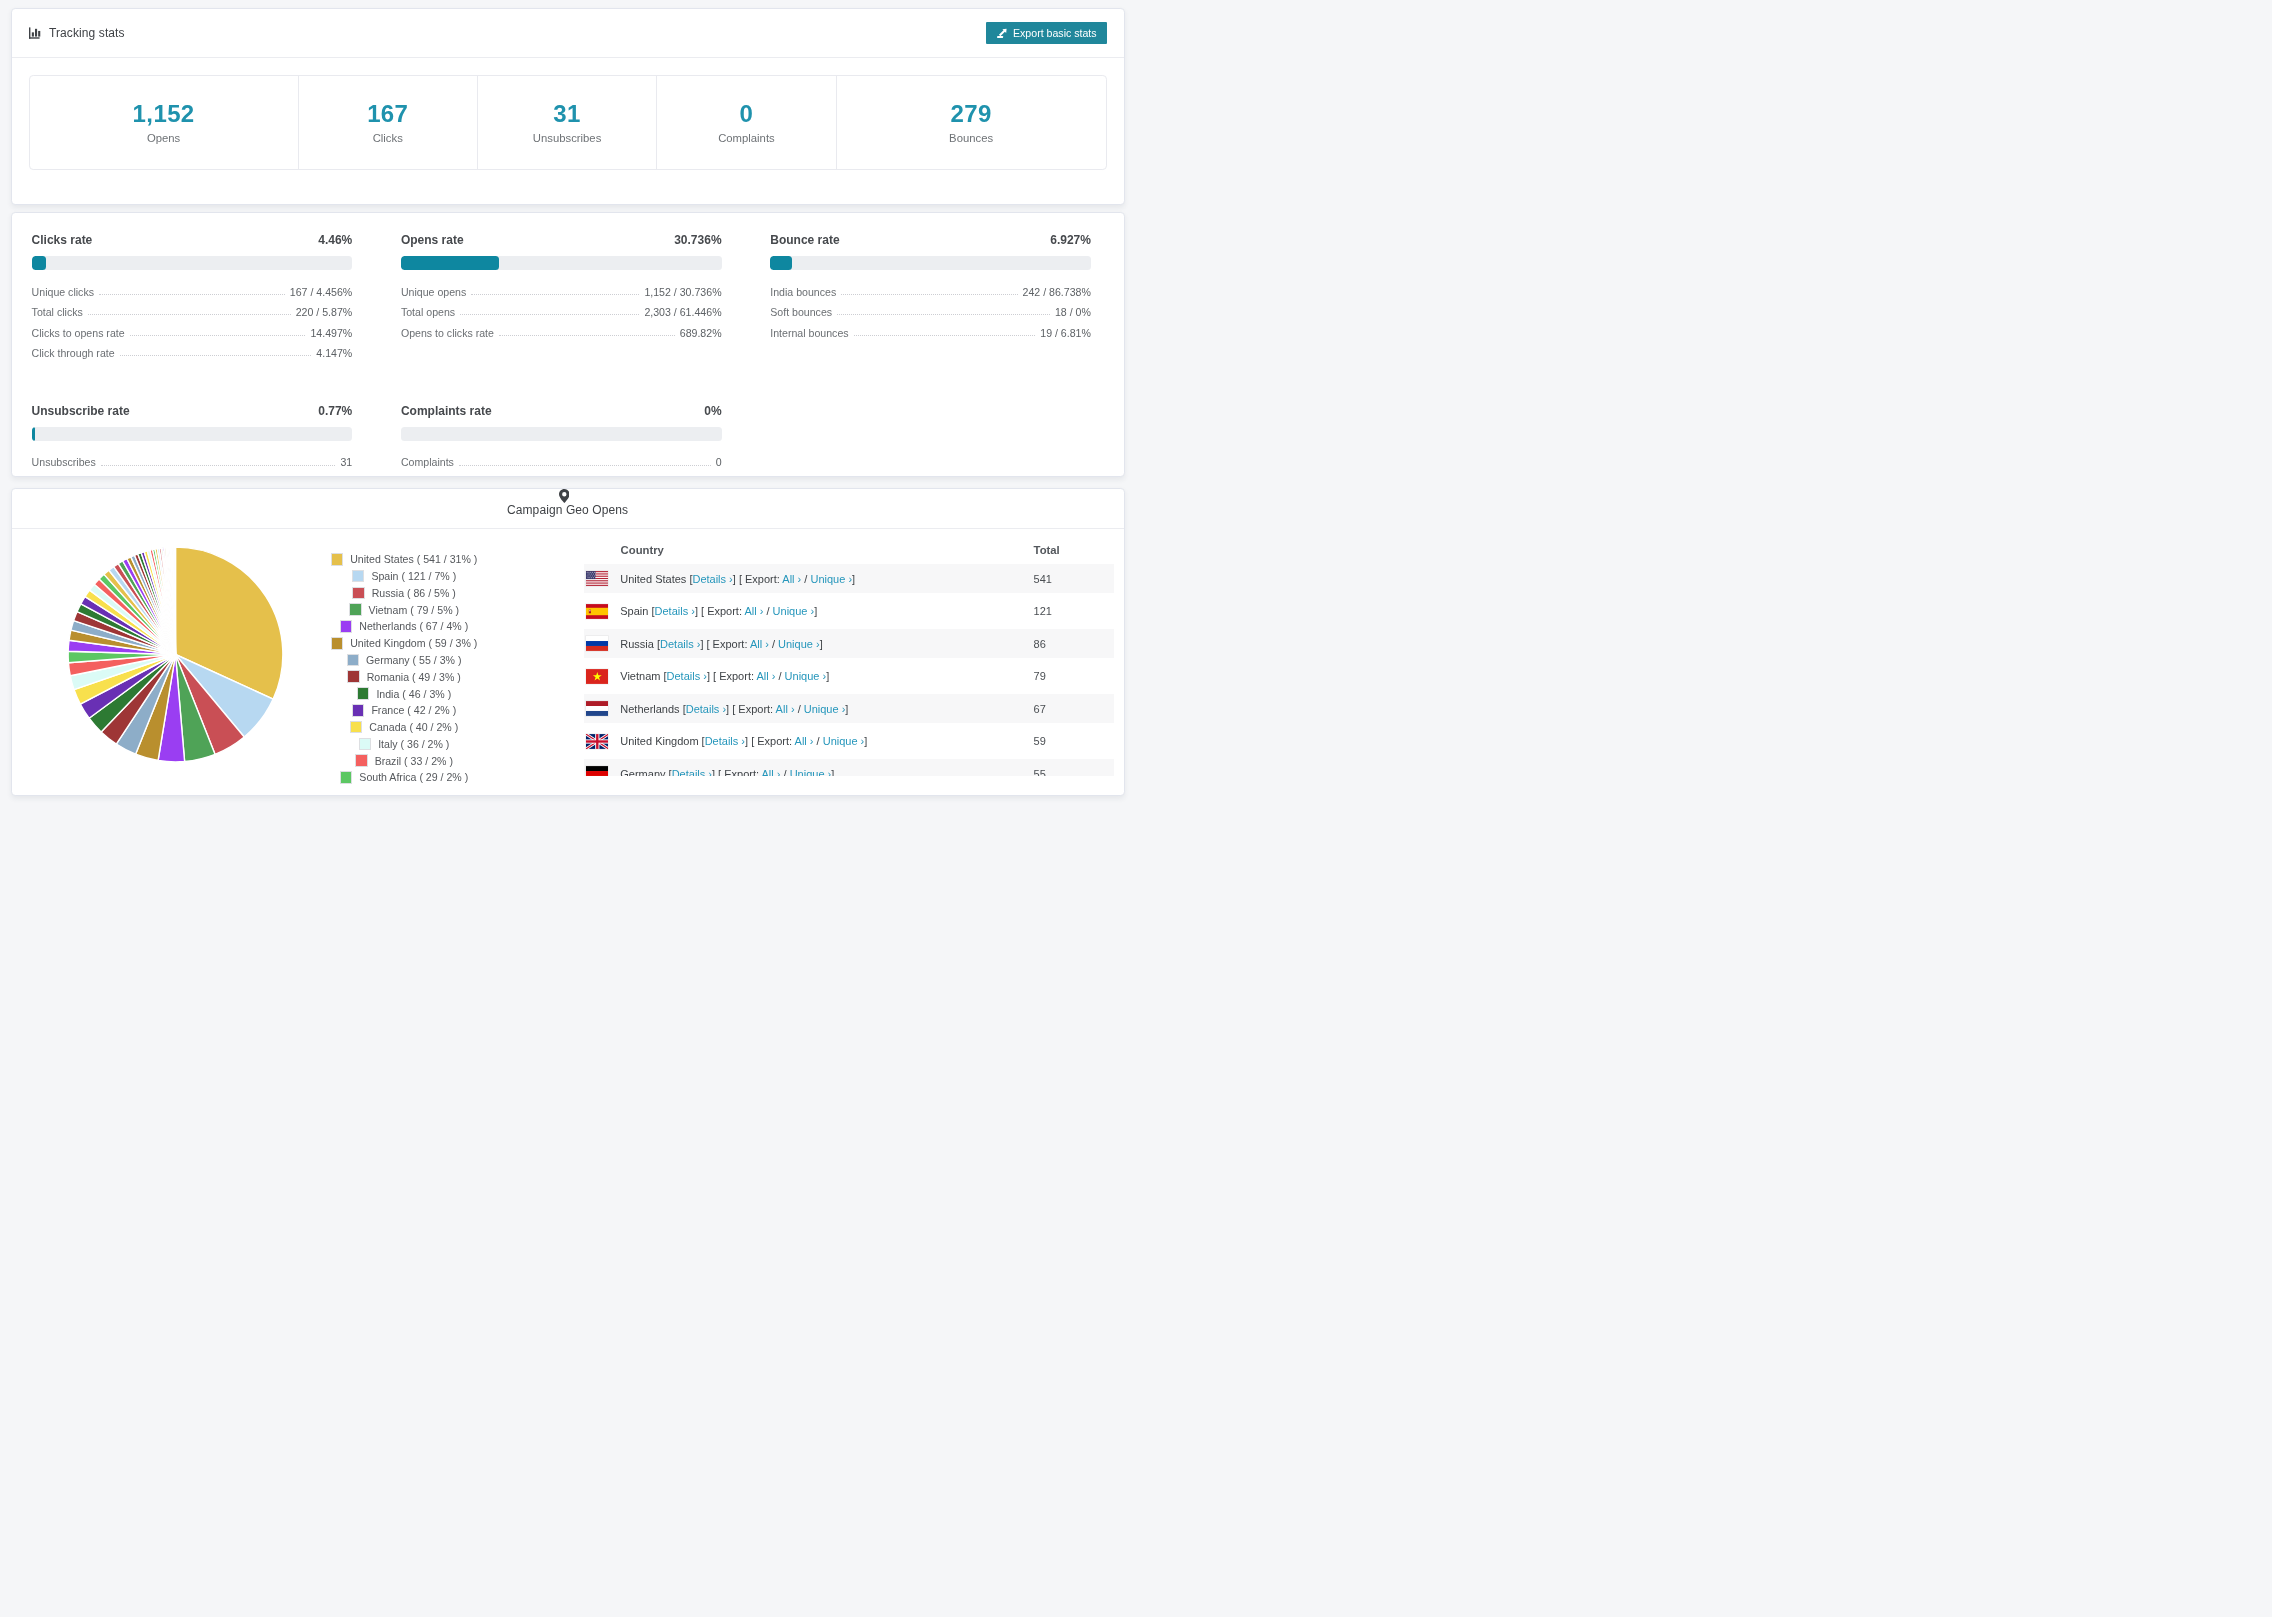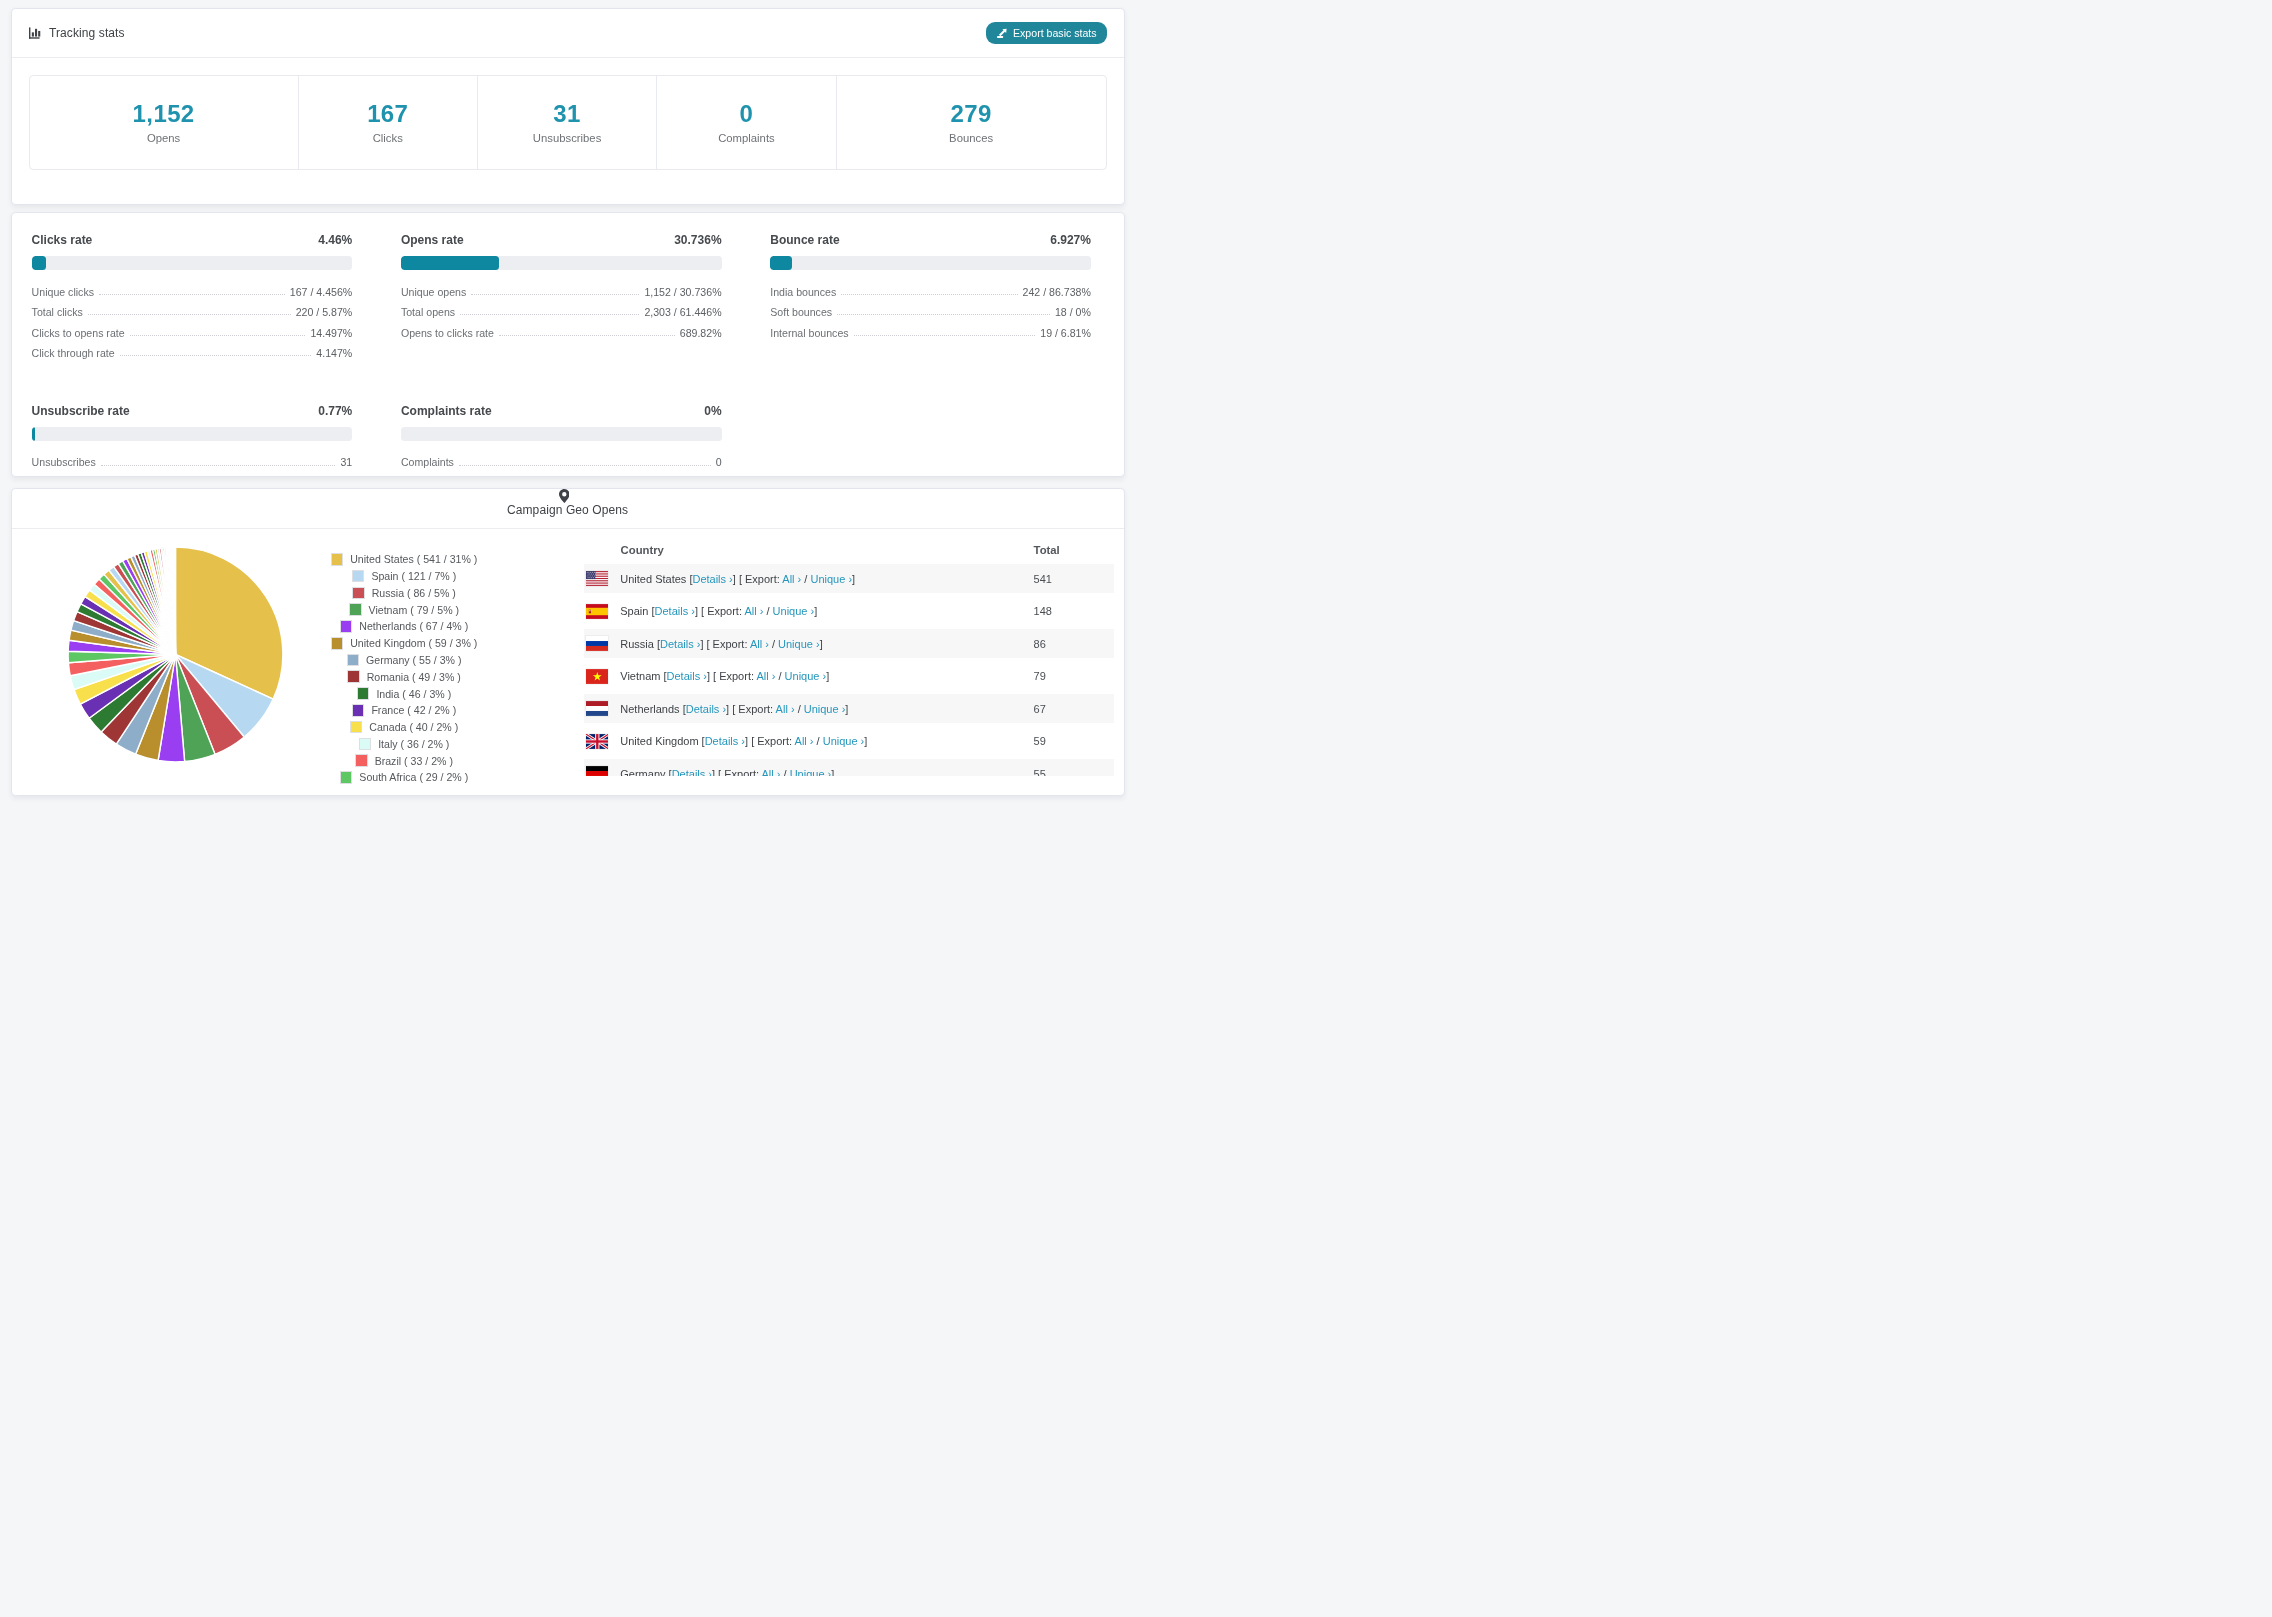--- a/index.html
+++ b/index.html
@@ -24,21 +24,21 @@
     height:49px;display:flex;align-items:center;
     border-bottom:0.7px solid #ebecf0;padding:0 17px;box-sizing:border-box;
     position:relative;
   }
   .card-title{font-size:12px;color:#3f4246;font-weight:500;letter-spacing:0.1px;}
   .hdr-icon{margin-right:7px;display:inline-flex;align-items:center;}
   #card-geo .card-header{height:40px;flex-direction:column;}
 
   .btn-export{
     position:absolute;right:17px;top:50%;transform:translateY(-50%);
-    background:#20879b;color:#fff;border:none;border-radius:9px;
+    background:#20879b;color:#fff;border:none;border-radius:1px;
     font-size:10.6px;padding:5px 10px;display:inline-flex;align-items:center;gap:5.6px;
     cursor:pointer;font-family:inherit;
   }
 
   
   .stats-panel{
     margin:17px;height:93px;border:0.7px solid #e9eaef;border-radius:4.2px;
     display:grid;grid-template-columns:3fr 2fr 2fr 2fr 3fr;
   }
   .stat-cell{
@@ -446,21 +446,21 @@
               </svg>
             </span>
     <span class="gt-text">
       <span>Spain </span>
       <span>[</span><a href="#">Details ›</a><span>]</span>
       <span>[</span><span> Export: </span>
       <a href="#">All ›</a>
       <span> / </span>
       <a href="#">Unique ›</a><span>]</span>
     </span>
-    <span class="gt-total">148</span>
+    <span class="gt-total">121</span>
   </div>
           <div class="gt-row odd">
     <span class="gt-flag">
               <svg width="22.6" height="15" viewBox="0 0 32 21">
                 <rect width="32" height="7" fill="#ffffff"></rect>
                 <rect y="7" width="32" height="7" fill="#0039a6"></rect>
                 <rect y="14" width="32" height="7" fill="#d52b1e"></rect>
               </svg>
             </span>
     <span class="gt-text">

